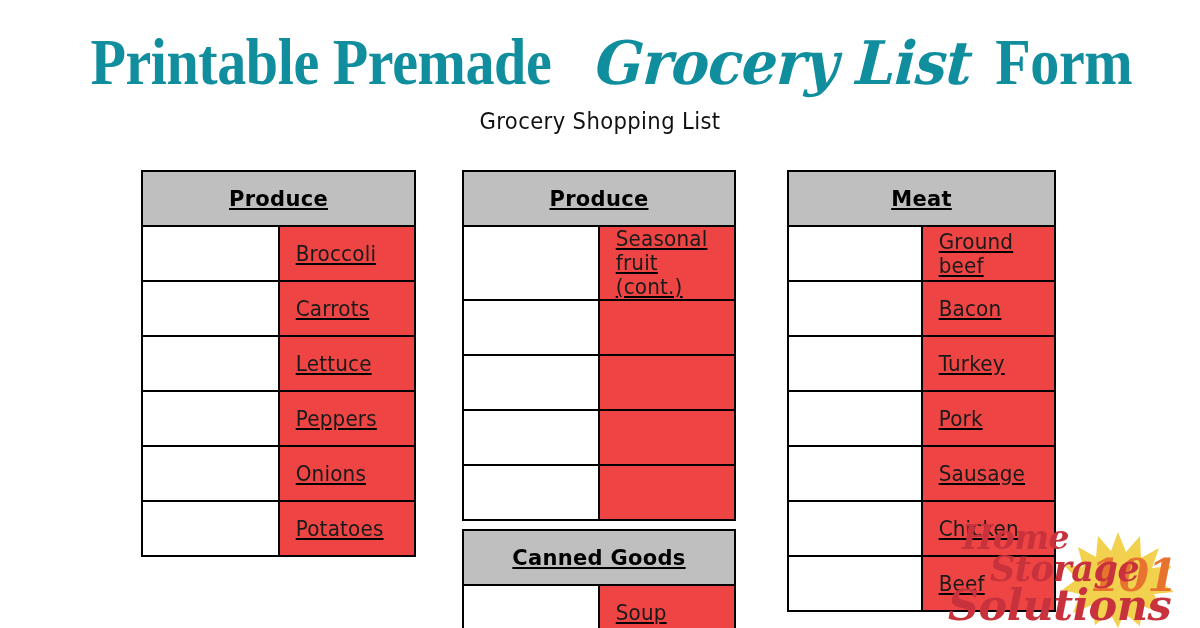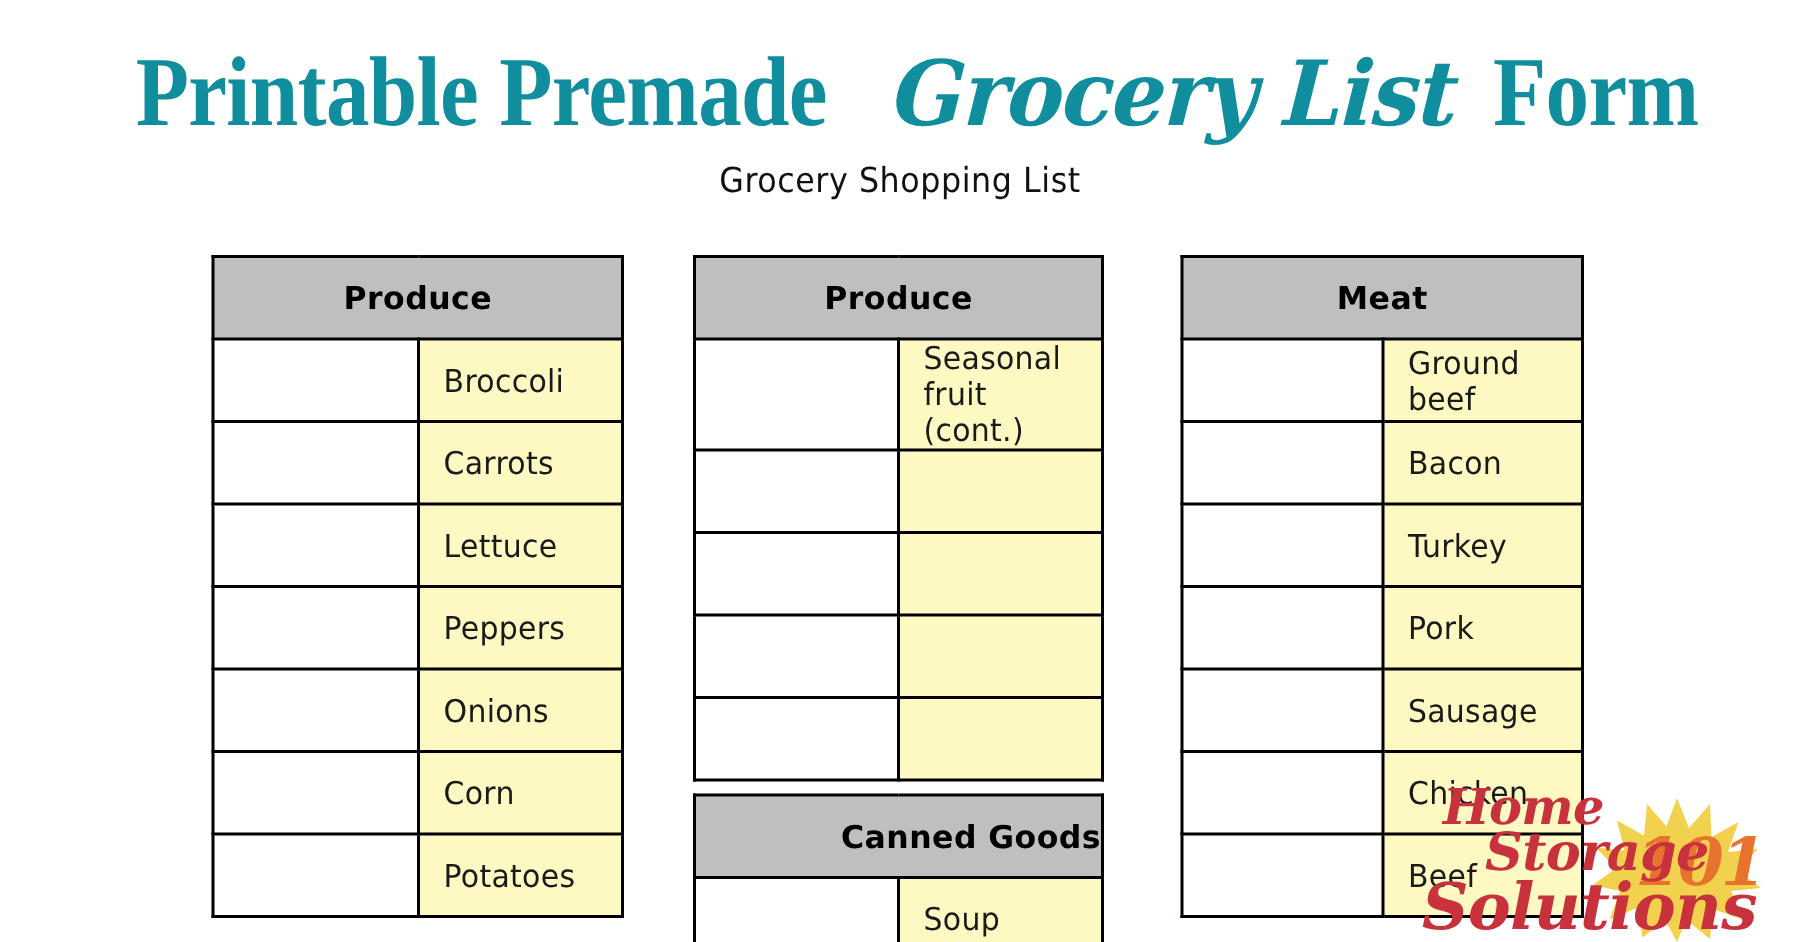--- a/index.html
+++ b/index.html
@@ -67,21 +67,22 @@
   }
   #column-1 { left: 141px; top: 170px; width: 275px; }
   #column-2 { left: 462px; top: 170px; width: 274px; }
   #column-3 { left: 787px; top: 170px; width: 269px; }
 
   .list-table {
     border-collapse: collapse;
     width: 100%;
     table-layout: fixed;
     border: 2px solid #000000;
-    background: #fef9c3;
+    background: #ef4444;
+    text-decoration: underline;
   }
   .list-table + .list-table {
     margin-top: 8px;
   }
   .list-table td, .list-table th {
     border: 2px solid #000000;
     padding: 0;
     height: 55px;
     box-sizing: border-box;
   }
@@ -182,24 +183,20 @@
         <tr>
           <td class="check-cell"></td>
           <td class="item-cell">Peppers</td>
         </tr>
         <tr>
           <td class="check-cell"></td>
           <td class="item-cell">Onions</td>
         </tr>
         <tr>
           <td class="check-cell"></td>
-          <td class="item-cell">Corn</td>
-        </tr>
-        <tr>
-          <td class="check-cell"></td>
           <td class="item-cell">Potatoes</td>
         </tr>
       </tbody>
     </table>
   </div>
 <div class="list-column" id="column-2">
     <table class="list-table">
       <thead>
         <tr>
           <th class="section-header" colspan="2" style="background: rgb(191, 191, 191);">Produce</th>
@@ -224,21 +221,21 @@
         </tr>
         <tr>
           <td class="check-cell"></td>
           <td class="item-cell"></td>
         </tr>
       </tbody>
     </table>
     <table class="list-table">
       <thead>
         <tr>
-          <th class="section-header" colspan="2" style="background: rgb(191, 191, 191); text-align: right;">Canned Goods</th>
+          <th class="section-header" colspan="2" style="background: rgb(191, 191, 191);">Canned Goods</th>
         </tr>
       </thead>
       <tbody>
         <tr>
           <td class="check-cell"></td>
           <td class="item-cell">Soup</td>
         </tr>
       </tbody>
     </table>
   </div>

